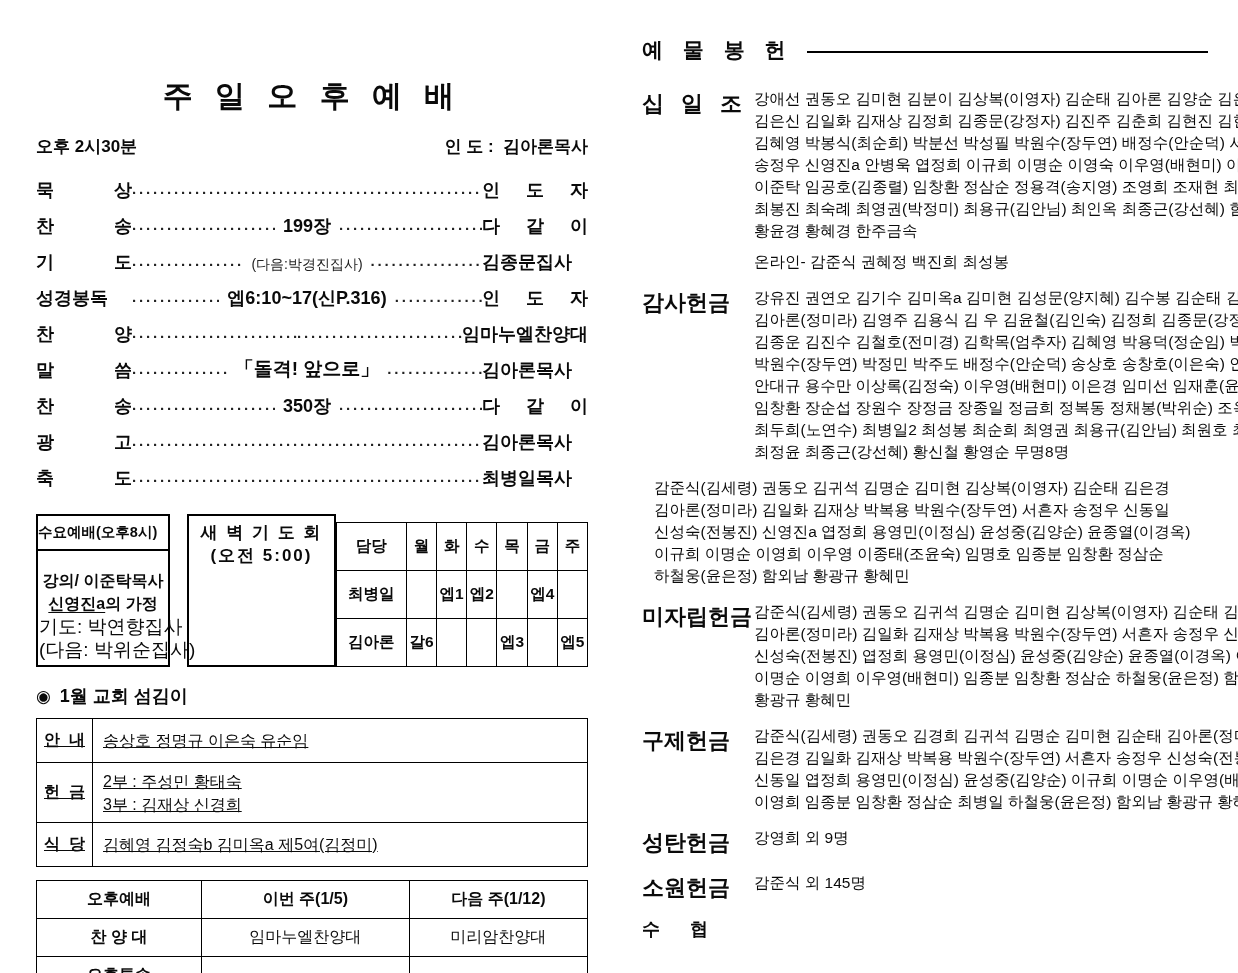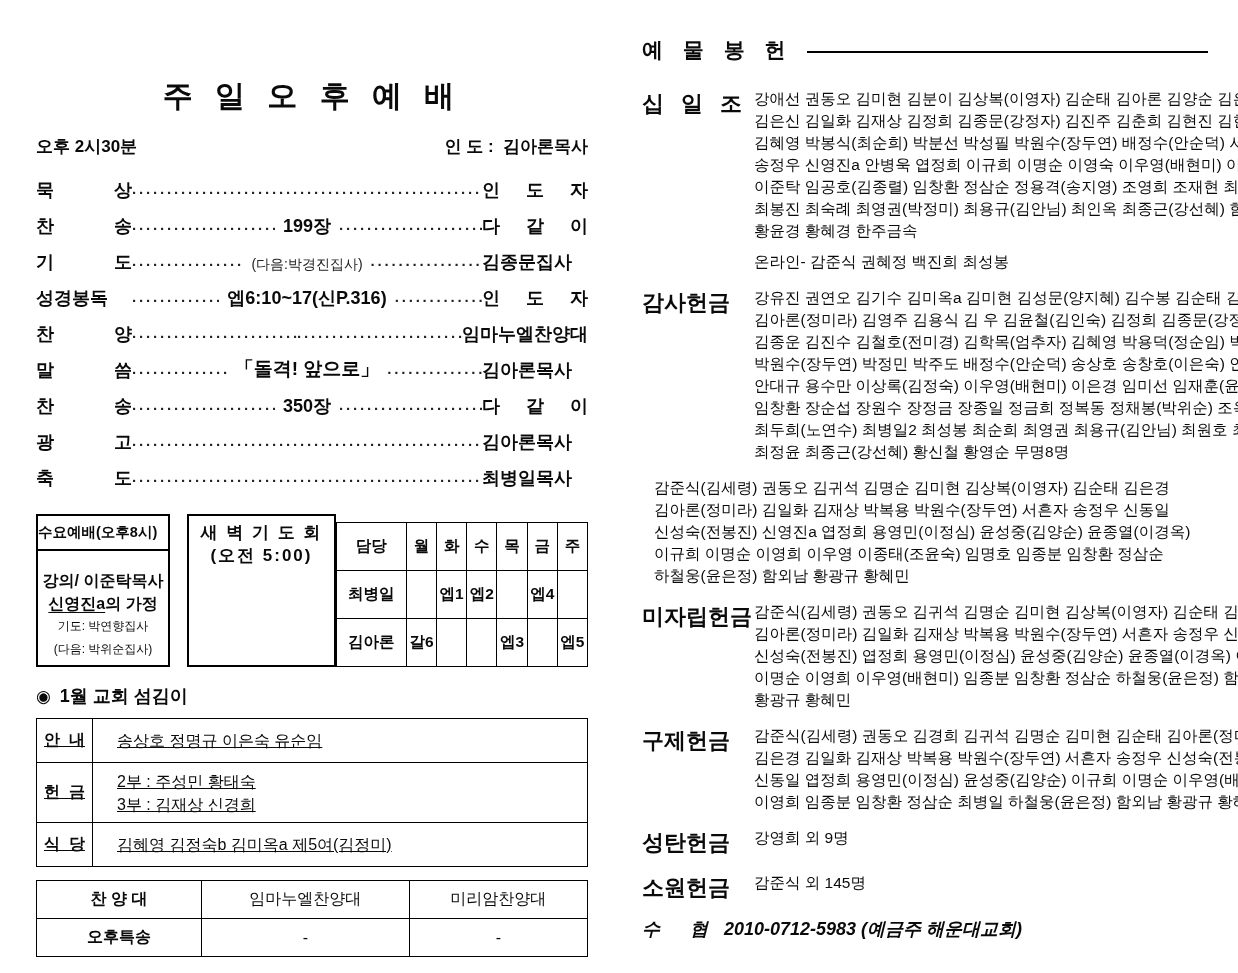--- a/index.html
+++ b/index.html
@@ -28,52 +28,52 @@
   .o-center.small { font-size:14px; font-weight:500; color:#222; }
   .o-center.msg { font-weight:800; font-size:19px; }
   
   .boxes { display:flex; gap:17px; margin-top:24px; }
   .wed-box { width:134px; min-width:134px; border:2px solid #000; }
   .wed-head { border-bottom:2px solid #000; text-align:left; font-size:14.5px; font-weight:700; padding:7px 0; white-space:nowrap; }
   .wed-body { text-align:center; padding:6px 1px 4px; }
   .wed-line1 { font-size:16px; font-weight:700; line-height:23px; white-space:nowrap;margin-top:12px; }
   .wed-line2 { font-size:16px; font-weight:700; line-height:23px; white-space:nowrap; }
   .wed-line2 .u { text-decoration:underline; text-underline-offset:3px; }
-  .wed-line3, .wed-line4 { font-size:12px; font-weight:500; line-height:23px; white-space:nowrap; }
+  .wed-line3, .wed-line4 { font-size:19px; font-weight:500; line-height:23px; white-space:nowrap; }
   .dawn { flex:1; display:flex; flex-direction:row; }
   .dawn-title { border:2px solid #000; text-align:center; font-weight:700; font-size:17px; padding:5px 0; letter-spacing:2px; }
   .dawn-table { width:100%; border-collapse:collapse; margin-top:8px; }
   .dawn-table td { border:1.5px solid #000; text-align:center; font-size:15.5px; font-weight:600; height:29px; }
   .dawn-table td.c0 { width:70px; }
   
   .serve-heading { display:flex; align-items:center; gap:9px; margin-top:17px; font-size:18px; font-weight:800; }
   .serve-heading .bullet { font-size:17px; }
   .serve-table { width:100%; border-collapse:collapse; margin-top:10px;text-decoration:underline; }
   .serve-table td { border:1.5px solid #000; font-size:16px; }
   .serve-table td.k { width:56px; text-align:center; font-weight:700; text-align-last:justify; padding:0 7px; }
-  .serve-table td.v { padding:6px 24px; font-weight:500; line-height:23px; }
+  .serve-table td.v { padding:6px 10px; font-weight:500; line-height:23px; }
   .serve-table tr.r1 td { height:44px; }
   .serve-table tr.r2 td { height:60px; }
   .serve-table tr.r3 td { height:44px; }
   
   .aft-table { width:100%; border-collapse:collapse; margin-top:13px; }
   .aft-table td { border:1.5px solid #000; text-align:center; font-size:16px; height:38px; font-weight:500; }
   .aft-table td.h { font-weight:700; }
   .aft-table td.c0 { width:165px; font-weight:700; }
   
   .col-right { position:absolute; left:642px; top:36px; width:566px; }
   .offer-head { display:flex; align-items:center; margin-bottom:24px; }
   .offer-title { font-size:21px; font-weight:800; letter-spacing:7px; white-space:nowrap; }
   .offer-rule { flex:1; border-top:2px solid #000; margin-left:14px; margin-top:3px; }
   .section { display:flex; margin-bottom:14px; }
   .sec-label { width:100px; min-width:100px; font-size:22px; font-weight:700; text-align:justify; text-align-last:justify; text-justify:inter-character; padding-top:1px; white-space:nowrap; }
   .sec-body { flex:1; padding-left:12px; font-size:15.5px; font-weight:500; line-height:22px; }
   .sec-line { white-space:nowrap; }
   .sec-line.online { margin-top:9px; }
-  .account-row { display:flex; align-items:center; margin-top:8px; font-size:18px;font-style:italic; }
+  .account-row { display:flex; align-items:center; margin-top:8px; font-size:18px; }
   .acct-label { width:66px; min-width:66px; font-weight:700; text-align:justify; text-align-last:justify; white-space:nowrap; }
   .acct-value { padding-left:16px; font-weight:600; white-space:nowrap; }
 </style>
 </head>
 <body>
 
 <div class="page">
 
   <div class="col-left">
 
@@ -222,20 +222,25 @@
           <td class="v">
               <div>김혜영 김정숙b 김미옥a 제5여(김정미)</div>
             </td>
         </tr>
       </tbody>
     </table>
 
     <table class="aft-table">
       <tbody>
         <tr>
+          <td class="c0 h">오후예배</td>
+          <td class="h">이번 주(1/5)</td>
+          <td class="h">다음 주(1/12)</td>
+        </tr>
+        <tr>
           <td class="c0">찬 양 대</td>
           <td>임마누엘찬양대</td>
           <td>미리암찬양대</td>
         </tr>
         <tr>
           <td class="c0">오후특송</td>
           <td>-</td>
           <td>-</td>
         </tr>
       </tbody>
@@ -317,17 +322,16 @@
 
     <div class="section">
       <div class="sec-label">소원헌금</div>
       <div class="sec-body">
         <div class="sec-line">감준식 외 145명</div>
       </div>
     </div>
 
     <div class="account-row">
       <span class="acct-label">수 협</span>
-      <span class="acct-value">2010-0712-5983 (예금주 해운대교회)</span>
     </div>
 
   </div>
 </div>
 
 </body></html>

